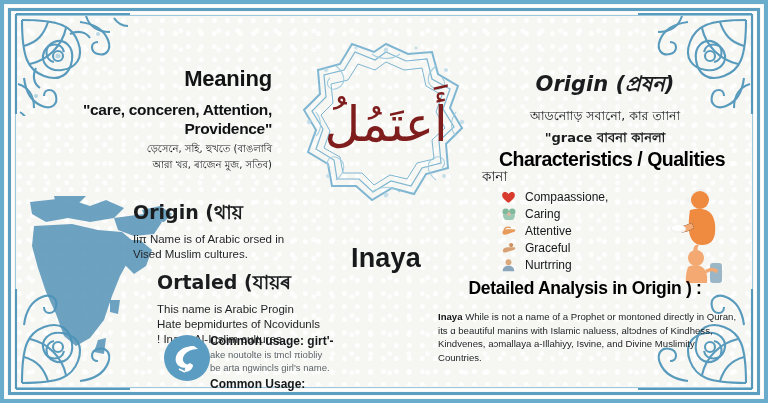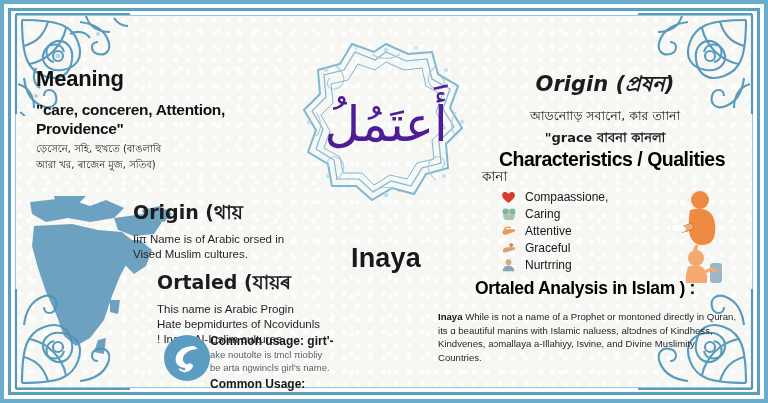--- a/index.html
+++ b/index.html
@@ -33,33 +33,33 @@
 
   
   .worldmap{position:absolute;left:-6px;top:196px;width:210px;height:190px;
             opacity:.88;}
 
   
   .medallion{position:absolute;left:296px;top:40px;width:180px;height:182px;}
   .arabic{position:absolute;left:296px;top:40px;width:180px;height:182px;
           display:flex;align-items:center;justify-content:center;
           font-family:"DejaVu Sans",sans-serif;
-          font-size:49px;color:#4c1d95;letter-spacing:0;
+          font-size:49px;color:#7f1d1d;letter-spacing:0;
           direction:rtl;padding-bottom:14px;box-sizing:border-box;}
   .translit{position:absolute;left:296px;top:243px;width:180px;text-align:center;
             font-size:27px;font-weight:bold;color:#17191b;letter-spacing:.2px;}
 
   
   .blk{position:absolute;}
   .h-main{font-size:22px;font-weight:bold;color:#111314;letter-spacing:-.2px;}
   .bn{font-family:"DejaVu Sans",sans-serif;color:#1a1c1e;}
   .body-sm{font-size:11.5px;color:#1f2224;line-height:1.3;}
 
   
-  #meaning{left:36px;top:66px;width:236px;text-align:left;}
+  #meaning{left:36px;top:66px;width:236px;text-align:right;}
   #meaning .quote{font-size:15.5px;font-weight:bold;color:#101214;
                   line-height:1.22;margin-top:9px;letter-spacing:-.3px;}
   #meaning .bnline{font-size:10px;line-height:1.3;margin-top:3px;}
 
   
   #origin-left{left:133px;top:198px;width:190px;}
   #origin-left .hd{font-size:19px;font-weight:bold;}
   #origin-left .bd{margin-top:2px;}
 
   
@@ -365,17 +365,17 @@
       <circle cx="30" cy="75" r="8" fill="#f4a972"></circle>
       <path d="M22 84 C22 84 28 81 34 83 C40 85 42 92 41 100 L20 100
                C19 92 22 84 22 84 Z" fill="#f4a972"></path>
       <path d="M28 70 C26 64 30 60 33 62 C31 64 31 68 33 70 Z" fill="#f4a972"></path>
       <rect x="44" y="80" width="12" height="20" rx="3" fill="#9bb6c6"></rect>
       <path d="M41 88 C44 86 48 86 50 88" stroke="#f4a972" stroke-width="3.6" fill="none" stroke-linecap="round"></path>
     </g>
   </svg>
 
   <div class="blk" id="analysis">
-    <div class="hd">Ortaled Analysis in Islam ) :</div>
+    <div class="hd">Detailed Analysis in Origin ) :</div>
     <div class="para"><b>Inaya</b><span> While is not a name of a Prophet or montoned directly in Quran, its ɑ beautiful manins with Islamic naluess, altɔdnes of Kindhess, Kindvenes, aɔmallaya a-Illahiyy, Isvine, and Divine Muslimity Countries.</span></div>
   </div>
 
 </div>
 
 </body></html>

